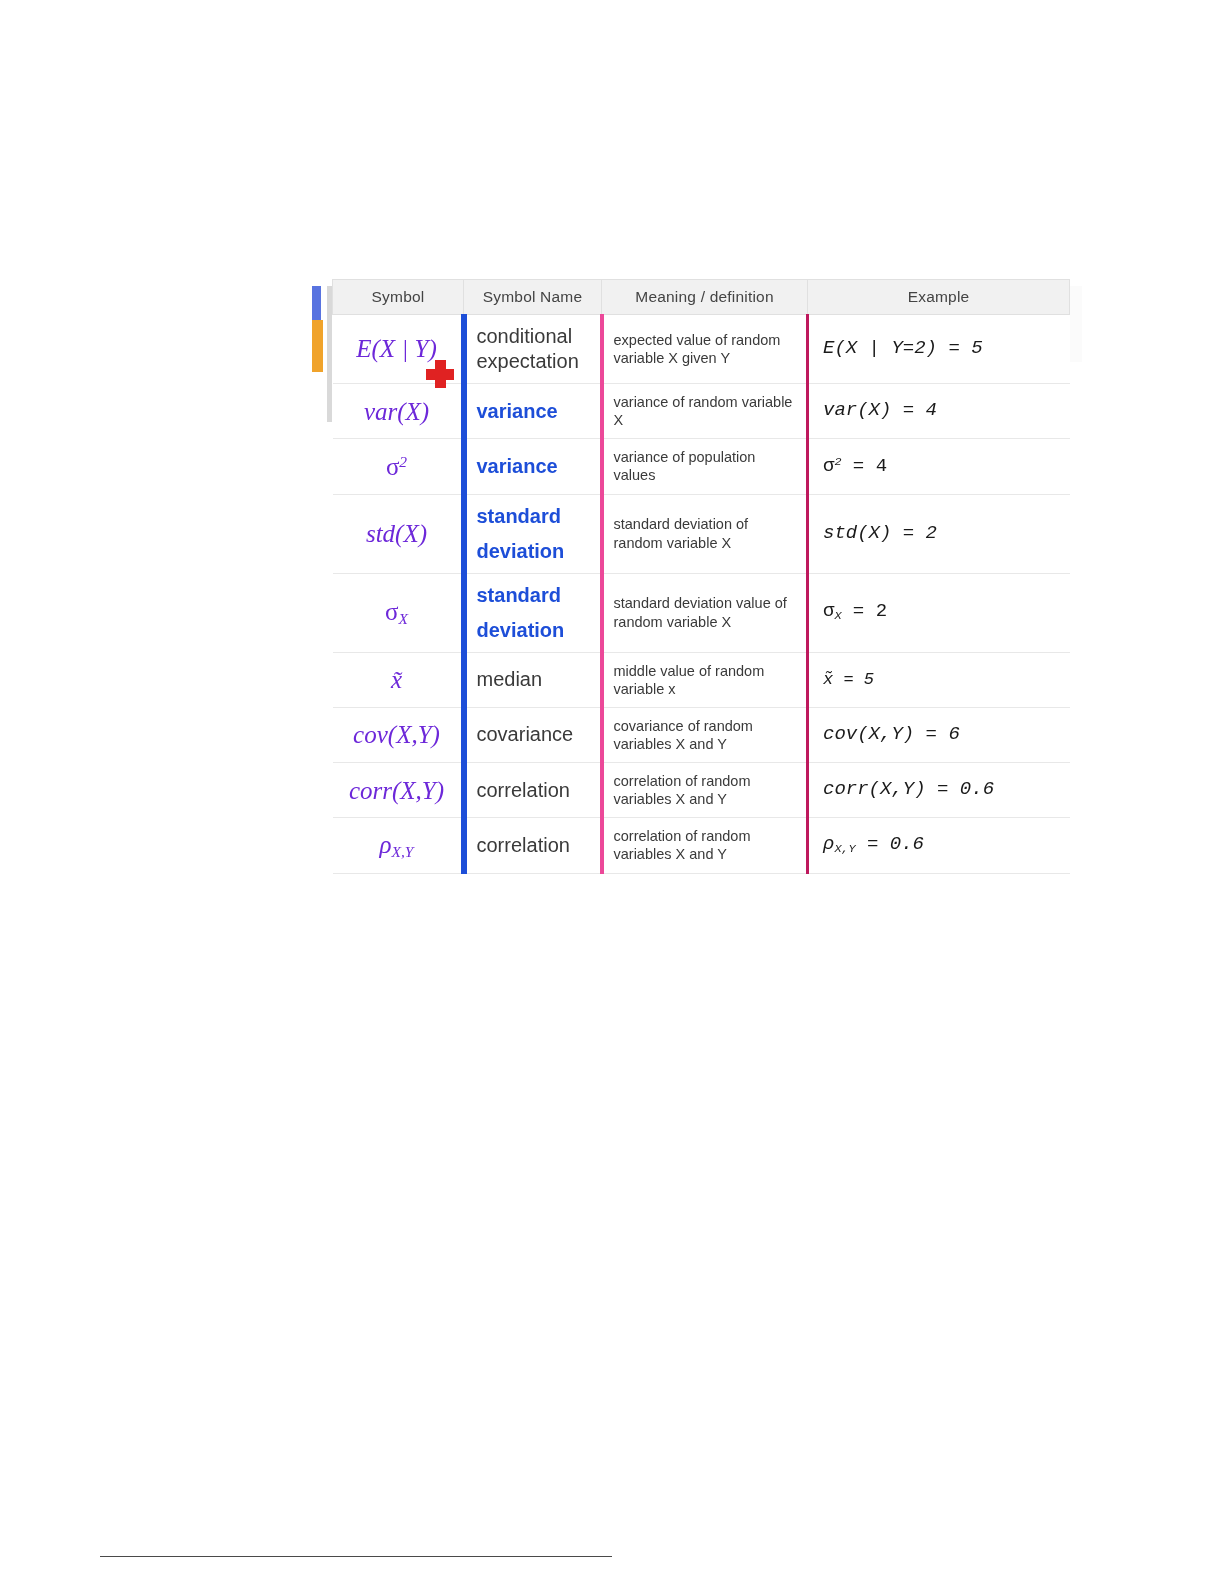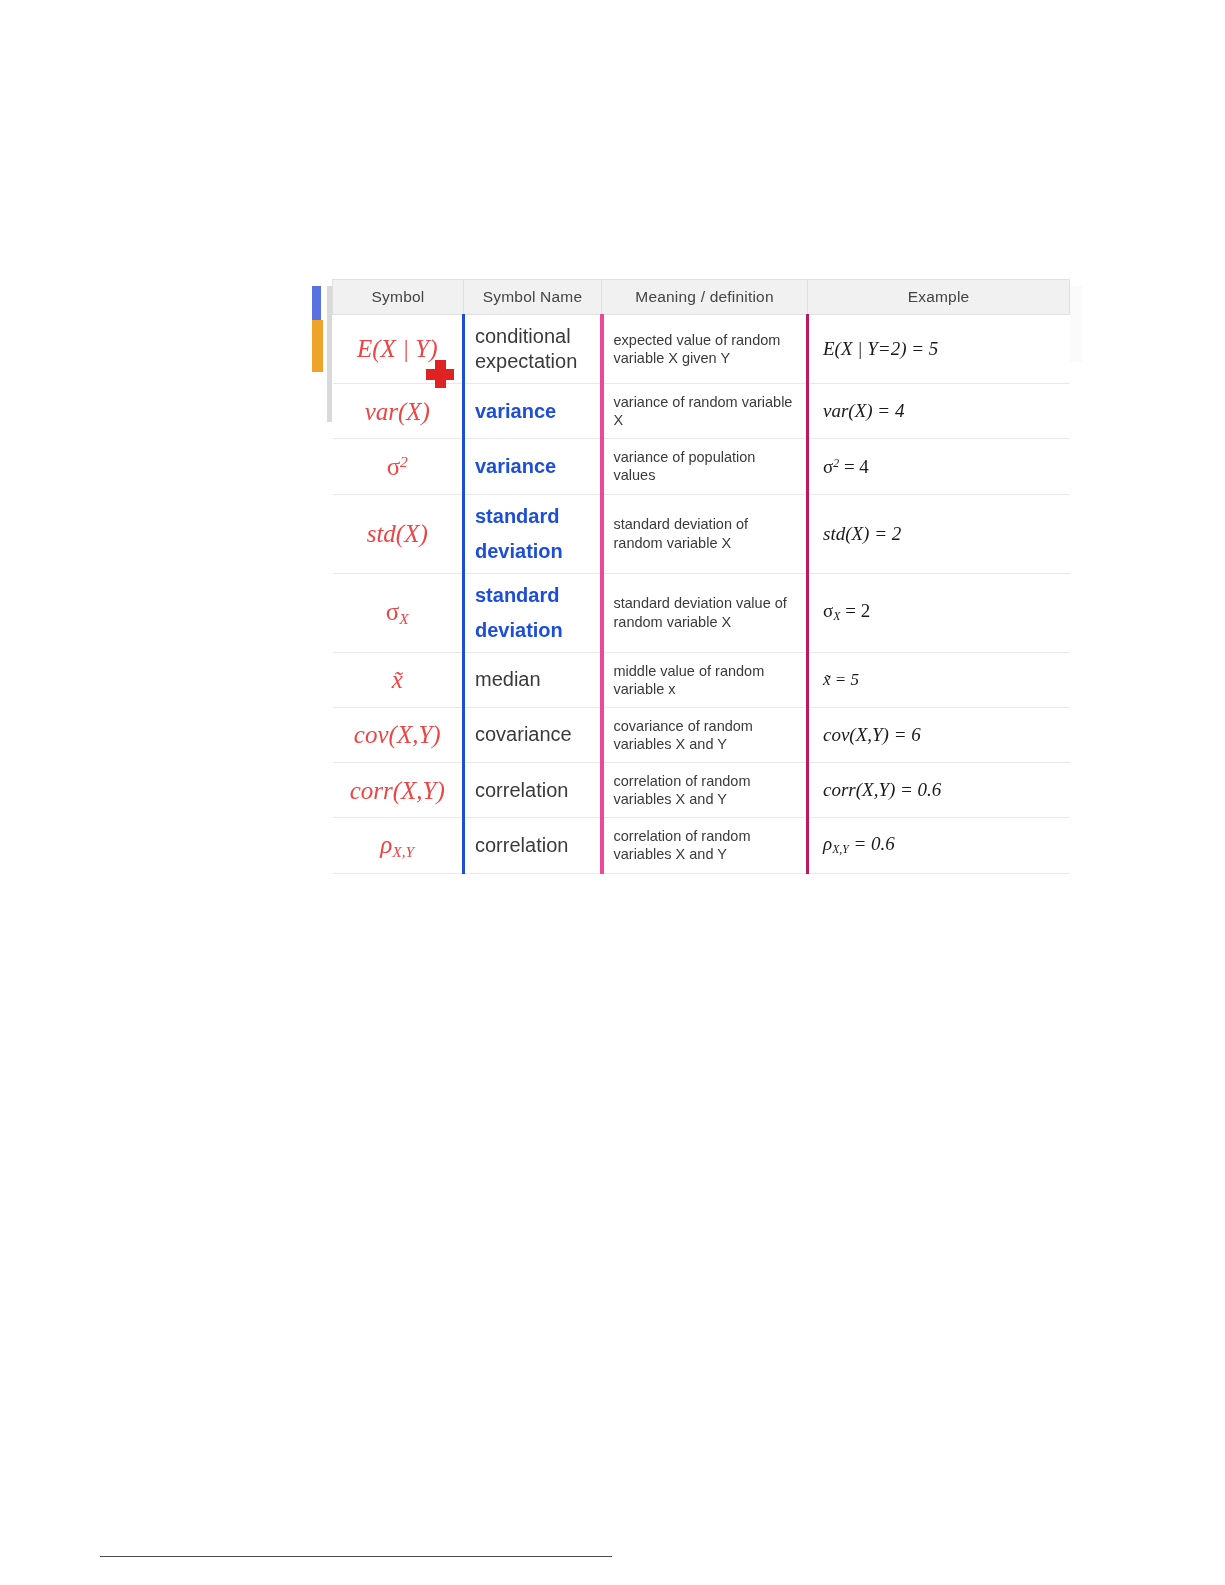--- a/index.html
+++ b/index.html
@@ -60,46 +60,46 @@
     border: 1px solid #e8e8e8;
     border-left: none;
     border-right: none;
     vertical-align: middle;
     padding: 9px 10px;
     font-size: 14.5px;
     line-height: 1.25;
     color: #3a3a3a;
   }
   table.symbols td.sym {
-    border-right: 3px solid #1d4ed8;
+    border-right: 6px solid #1d4ed8;
     text-align: center;
     font-family: "Liberation Serif", serif;
     font-style: italic;
     font-size: 25px;
-    color: #ef4444;
+    color: #6d28d9;
     white-space: nowrap;
   }
   table.symbols td.name {
     border-right: 4px solid #ec4899;
     text-align: left;
     font-size: 20px;
   }
   table.symbols td.name.link {
     color: #1d4ed8;
     font-weight: bold;
   }
   table.symbols td.name.link .l2 { display: block; margin-top: 10px; }
   table.symbols td.meaning {
     border-right: 3px solid #be185d;
     text-align: left;
   }
   table.symbols td.example {
     text-align: left;
     padding-left: 14px;
-    font-family: Liberation Serif, serif;
+    font-family: Liberation Mono, monospace;
     font-style: italic;
     font-size: 19px;
     color: #1a1a1a;
     white-space: nowrap;
   }
 
   
   .sub { font-size: 0.62em; vertical-align: -0.28em; font-style: italic; }
   .sup { font-size: 0.62em; vertical-align: 0.50em; font-style: italic; }
   .up { font-style: normal; }

